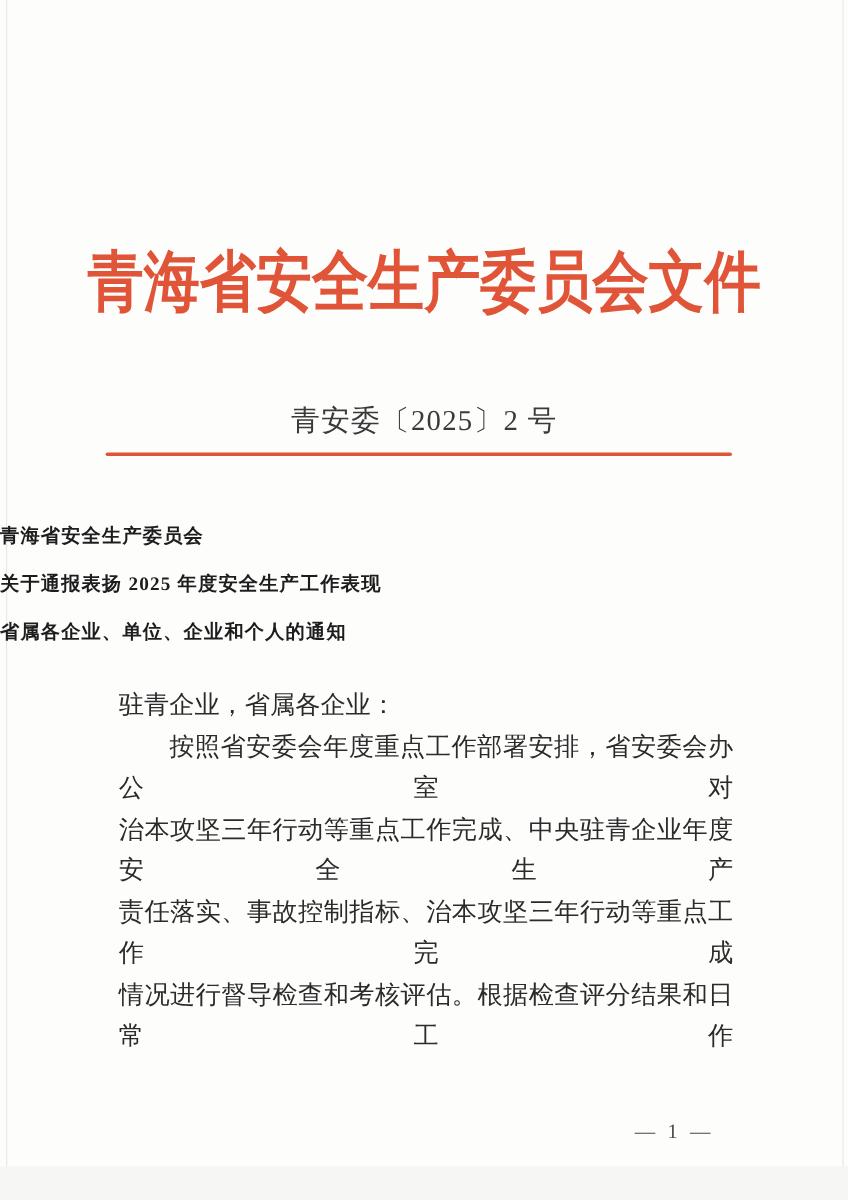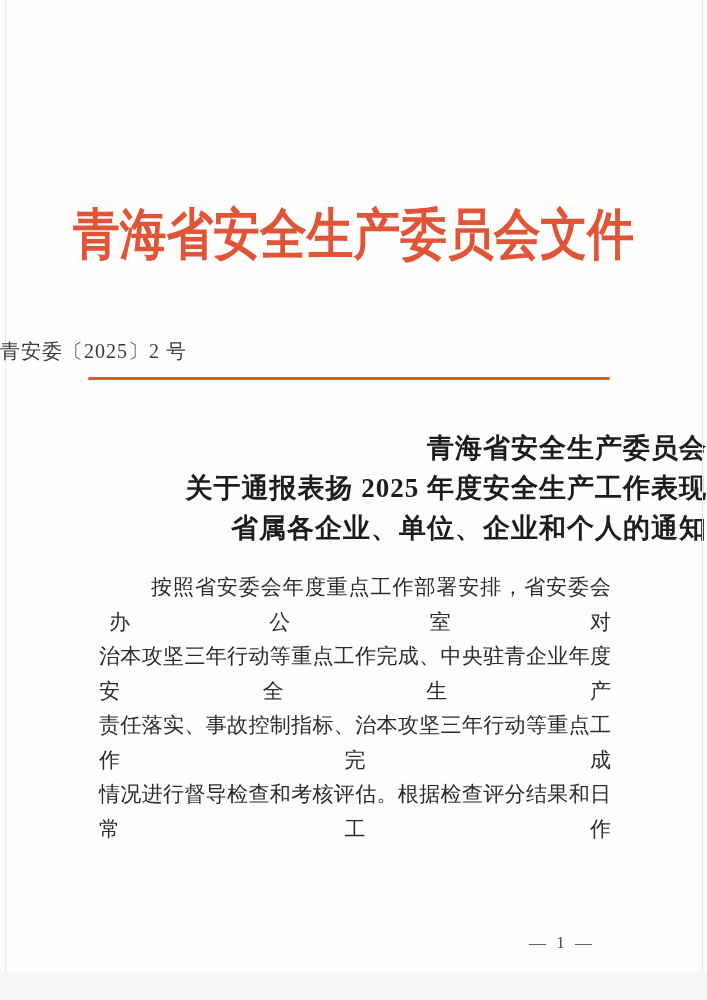--- a/index.html
+++ b/index.html
@@ -41,43 +41,44 @@
     color: var(--accent, #e05438);
     transform: scaleX(0.85);
     transform-origin: 50% 50%;
     letter-spacing: 0px;
   }
   .doc-number {
     position: absolute;
     top: 338px;
     left: 0;
     width: 707px;
-    font-size: 20px;
+    text-align: center;
+    font-size: 24px;
     line-height: 26px;
     color: #3a3a3a;
     letter-spacing: 1px;
   }
   .red-divider {
     position: absolute;
     top: 377px;
     left: 88px;
     width: 522px;
     height: 3px;
     background: var(--accent, #e05438);
     border-radius: 2px;
   }
   .doc-title {
     position: absolute;
     top: 428px;
     left: 0;
     width: 707px;
-    text-align: right;
+    text-align: left;
     font-weight: bold;
     color: #1d1d1d;
-    font-size: 27px;
+    font-size: 16px;
     line-height: 40px;
     letter-spacing: 1px;
   }
   .body-text {
     position: absolute;
     top: 570px;
     left: 99px;
     width: 512px;
     font-size: 21px;
     line-height: 34.5px;
@@ -86,21 +87,20 @@
   .body-line {
     white-space: pre-wrap;
   }
   .just {
     text-align: justify;
     text-align-last: justify;
     text-justify: inter-character;
   }
   .para .body-line:first-child {
     text-indent: 2em;
-    margin-left: 10px;
   }
   .page-number {
     position: absolute;
     top: 932px;
     right: 112px;
     font-size: 17px;
     line-height: 22px;
     color: #4c4c4c;
     letter-spacing: 3px;
     white-space: nowrap;
@@ -117,20 +117,21 @@
 
   <div class="red-divider"></div>
 
   <div class="doc-title">
       <div class="title-line">青海省安全生产委员会</div>
       <div class="title-line">关于通报表扬 2025 年度安全生产工作表现</div>
       <div class="title-line">省属各企业、单位、企业和个人的通知</div>
     </div>
 
   <div class="body-text">
+    <div class="body-line">驻青企业，省属各企业：</div>
     <div class="para">
         <div class="body-line just">按照省安委会年度重点工作部署安排，省安委会办公室对</div>
         <div class="body-line just">治本攻坚三年行动等重点工作完成、中央驻青企业年度安全生产</div>
         <div class="body-line just">责任落实、事故控制指标、治本攻坚三年行动等重点工作完成</div>
         <div class="body-line just">情况进行督导检查和考核评估。根据检查评分结果和日常工作</div>
       </div>
   </div>
 
   <div class="page-number">— 1 —</div>
 

